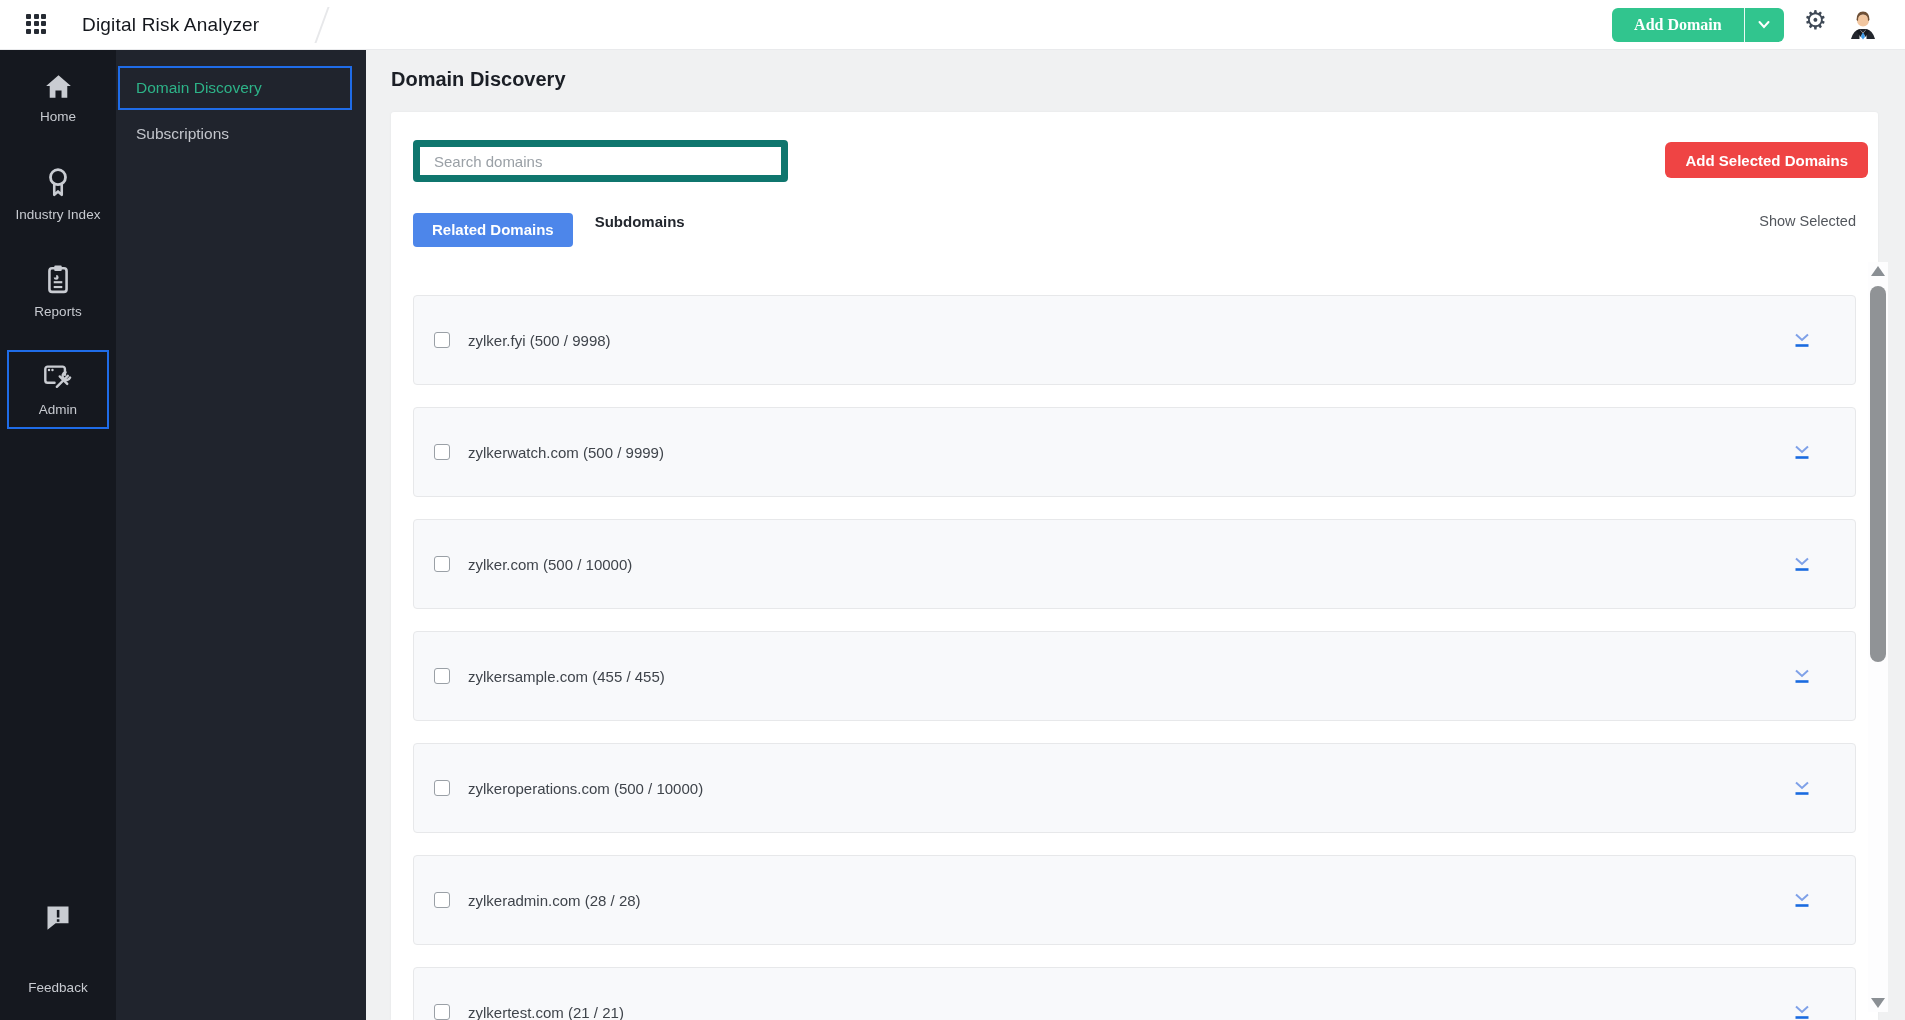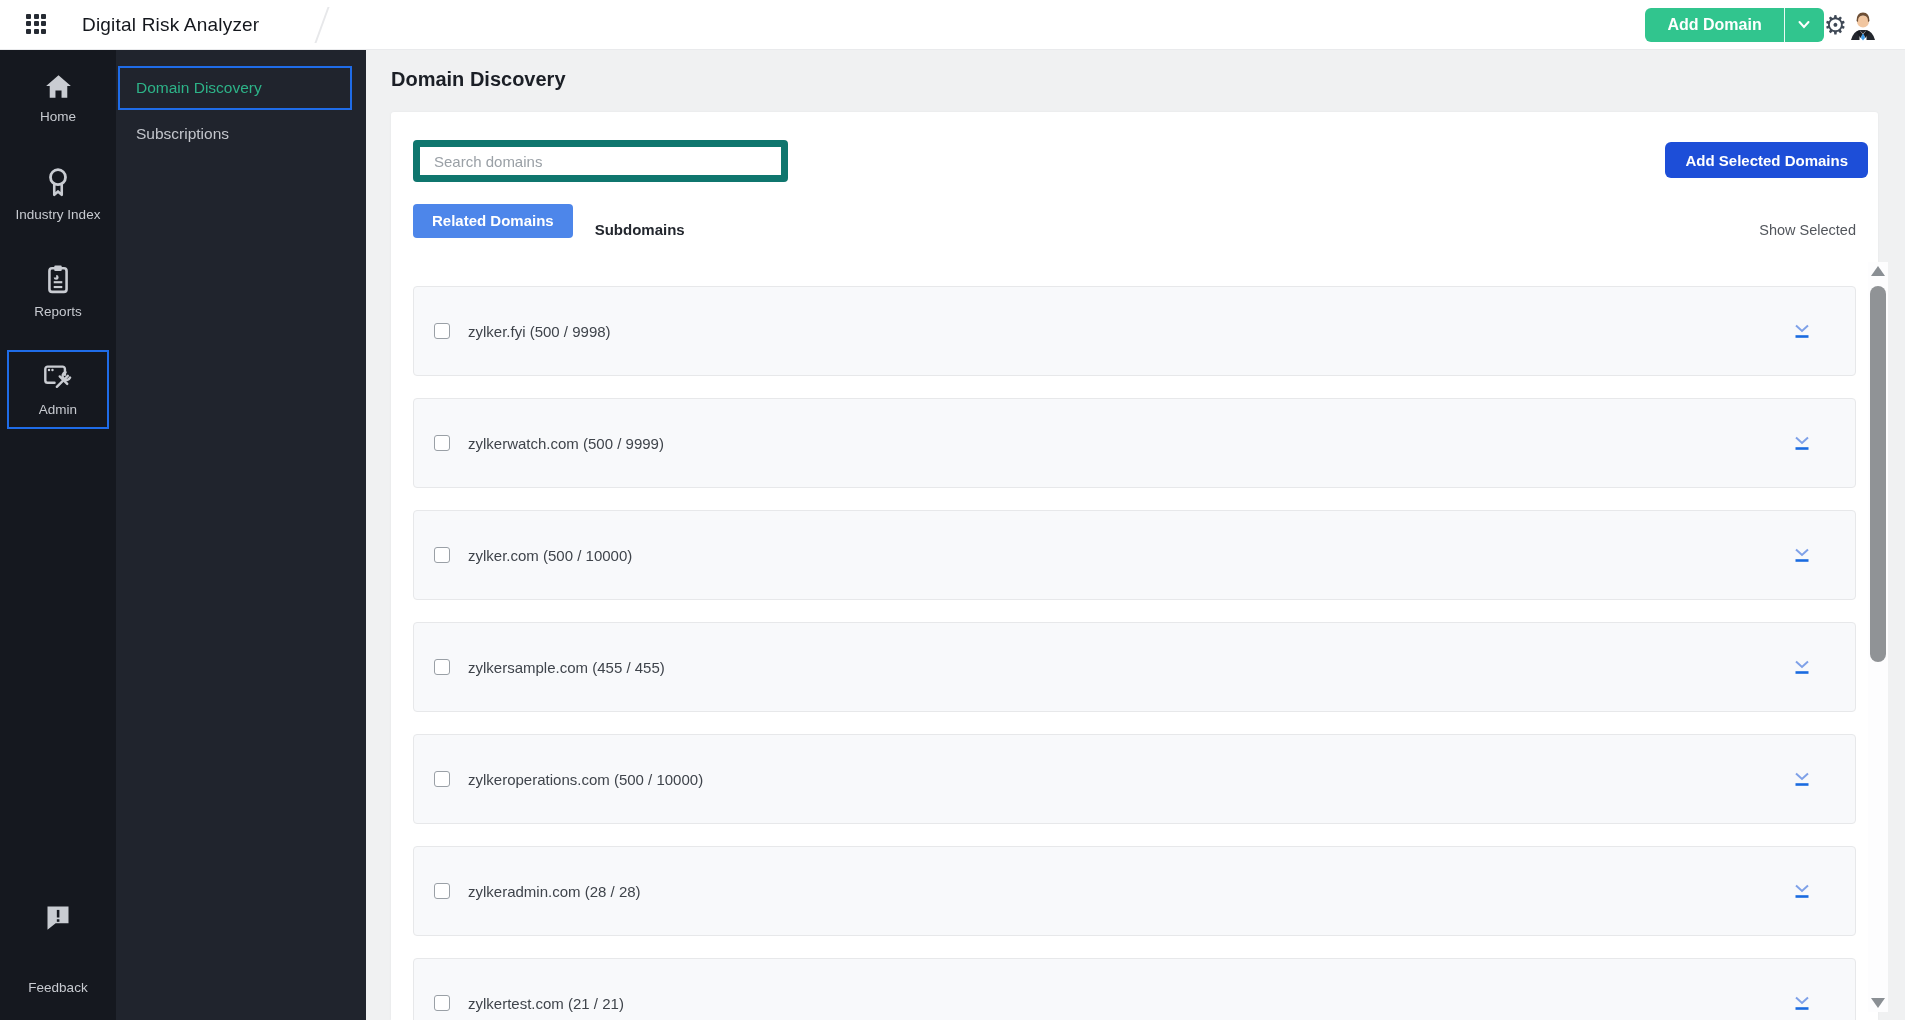--- a/index.html
+++ b/index.html
@@ -9,21 +9,21 @@
 
   
   .topbar { height:50px; background:#ffffff; border-bottom:1px solid #e9eaec;
             display:flex; align-items:center; position:relative; z-index:5; }
   .grid-icon { margin-left:26px; width:22px; height:22px; display:grid;
                grid-template-columns:repeat(3,5px); grid-template-rows:repeat(3,5px);
                gap:2.5px; cursor:pointer; }
   .grid-icon span { background:#262b33; border-radius:1px; }
   .app-title { margin-left:34px; font-size:19px; font-weight:400; color:#14171d; letter-spacing:.2px; }
   .diag { width:2px; height:36px; background:#e7e8ea; transform:skewX(-20deg); margin-left:62px; }
-  .topbar-right { margin-left:auto; display:flex; align-items:center; padding-right:26px; }
+  .topbar-right { margin-left:auto; display:flex; gap:20px; padding-right:26px;font-family:Liberation Serif, serif; }
   .add-domain-btn { display:flex; height:34px; border-radius:6px; overflow:hidden;
                     background:#31c58e; color:#fff; cursor:pointer; }
   .add-domain-main { padding:0 22px; line-height:34px; font-size:16px; font-weight:bold; }
   .add-domain-caret { width:40px; display:flex; align-items:center; justify-content:center;
                       border-left:1px solid rgba(255,255,255,.9); }
   .gear { font-size:26px; color:#3f4956; line-height:1; cursor:pointer; user-select:none; }
   .avatar { width:32px; height:32px; cursor:pointer; }
 
   
   .app { flex:1; display:flex; min-height:0; }
@@ -49,24 +49,24 @@
   .main { flex:1; position:relative; background:#f0f1f2; overflow:hidden; }
   .page-title { position:absolute; left:25px; top:18px; font-size:20px; font-weight:800; color:#1b1f26; }
   .card { position:absolute; left:25px; right:27px; top:62px; bottom:0; background:#fff;
           border-radius:3px 3px 0 0; padding:28px 22px 0; overflow:hidden;
           box-shadow:0 0 3px rgba(0,0,0,.05); }
   .search-input { width:375px; height:42px; border:7px solid #0f766e; border-radius:4px;
                   padding:0 14px; font-size:15px; color:#33373d; outline:none;
                   font-family:"Liberation Sans",sans-serif; background:#fff; }
   .search-input::placeholder { color:#9aa0a6; }
   .add-selected-btn { position:absolute; top:30px; right:10px; height:36px; padding:0 20px;
-                      background:#1d4ed8; color:#fff; font-weight:bold; font-size:15px;
+                      background:#ef4444; color:#fff; font-weight:bold; font-size:15px;
                       border:none; border-radius:6px; font-family:"Liberation Sans",sans-serif;
                       cursor:default; }
-  .tabs-row { margin-top:22px; display:flex; align-items:flex-end; position:relative; }
+  .tabs-row { margin-top:31px; display:flex; align-items:flex-start; position:relative; }
   .tab-active { background:#4d86ea; color:#fff; font-weight:bold; font-size:15px; height:34px;
                 line-height:34px; padding:0 19px; border-radius:4px; cursor:pointer; }
   .tab-inactive { margin-left:22px; font-weight:bold; font-size:15px; color:#23272e; cursor:pointer; }
   .show-selected { position:absolute; right:0; font-size:14.5px; color:#52565c; cursor:pointer; }
   .list { margin-top:48px; }
   .row { height:90px; display:flex; align-items:center; background:#f8f9fb;
          border:1px solid #e7e8ea; border-radius:4px; margin-bottom:22px; padding:0 20px; }
   .cb { width:16px; height:16px; border:1.5px solid #9aa0a6; border-radius:3px;
         background:#fff; cursor:pointer; flex:none; }
   .row-label { margin-left:18px; font-size:15px; color:#3f444b; }

